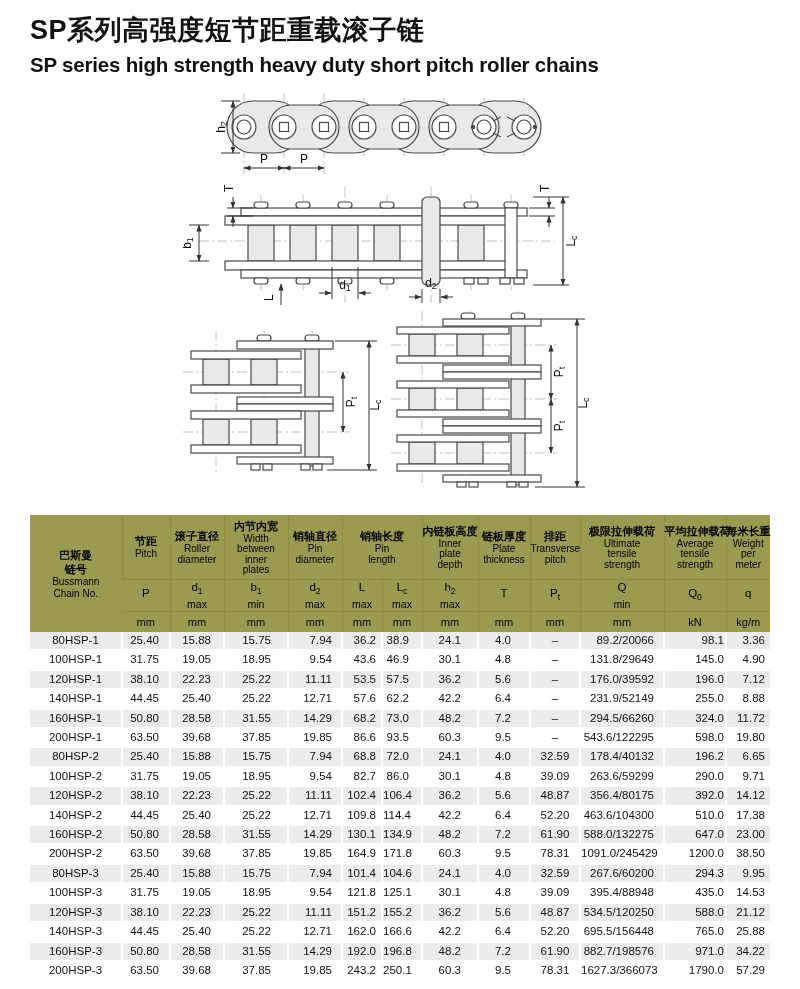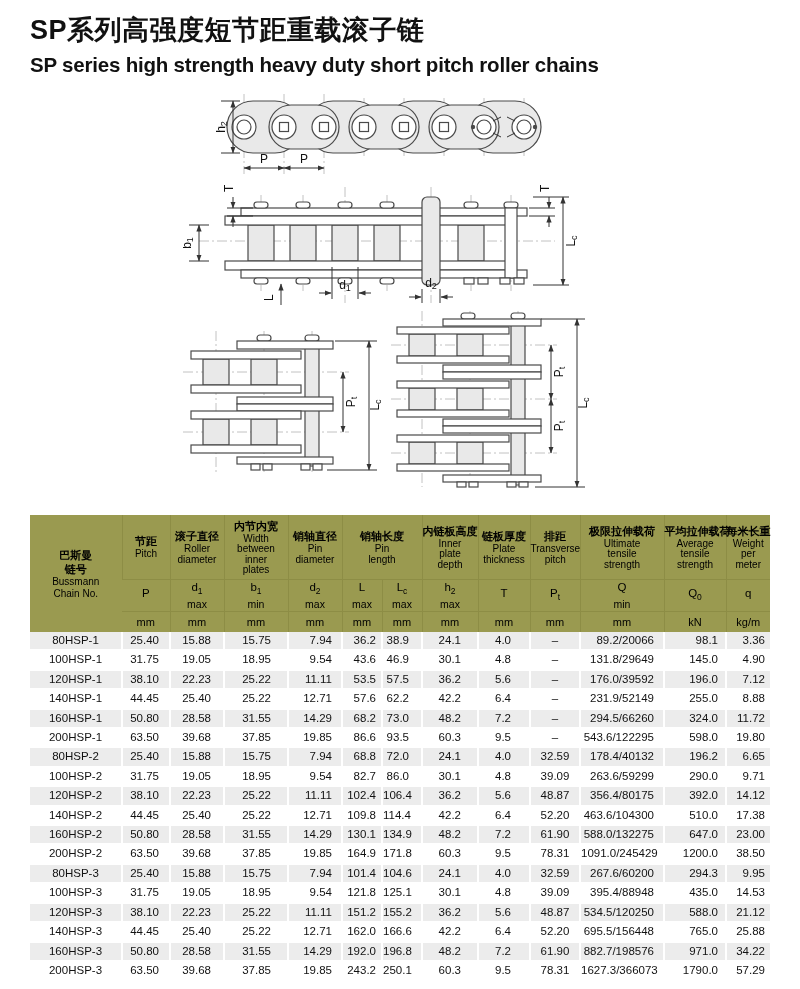--- a/index.html
+++ b/index.html
@@ -57,21 +57,21 @@
   table.spec tbody td:nth-child(2){padding-right:10px;}
   table.spec tbody td:nth-child(3){padding-right:12px;}
   table.spec tbody td:nth-child(4){padding-right:16px;}
   table.spec tbody td:nth-child(5){padding-right:9px;}
   table.spec tbody td:nth-child(6){padding-right:5px;}
   table.spec tbody td:nth-child(7){padding-right:12px;}
   table.spec tbody td:nth-child(8){padding-right:16px;}
   table.spec tbody td:nth-child(9){padding-right:18px;}
   table.spec tbody td:nth-child(10){text-align:center;}
   table.spec tbody td:nth-child(11){padding-right:9px;}
-  table.spec tbody td:nth-child(12){padding-right:7px;}
+  table.spec tbody td:nth-child(12){padding-right:1px;}
   table.spec tbody td:nth-child(13){padding-right:5px;}
 </style>
 </head>
 <body>
 
 <div class="abs title-zh">SP系列高强度短节距重载滚子链</div>
 <div class="abs title-en">SP series high strength heavy duty short pitch roller chains</div>
 
 <svg class="abs" style="left:216px;top:88px" width="330" height="92" viewBox="0 0 330 92">
   <defs>

